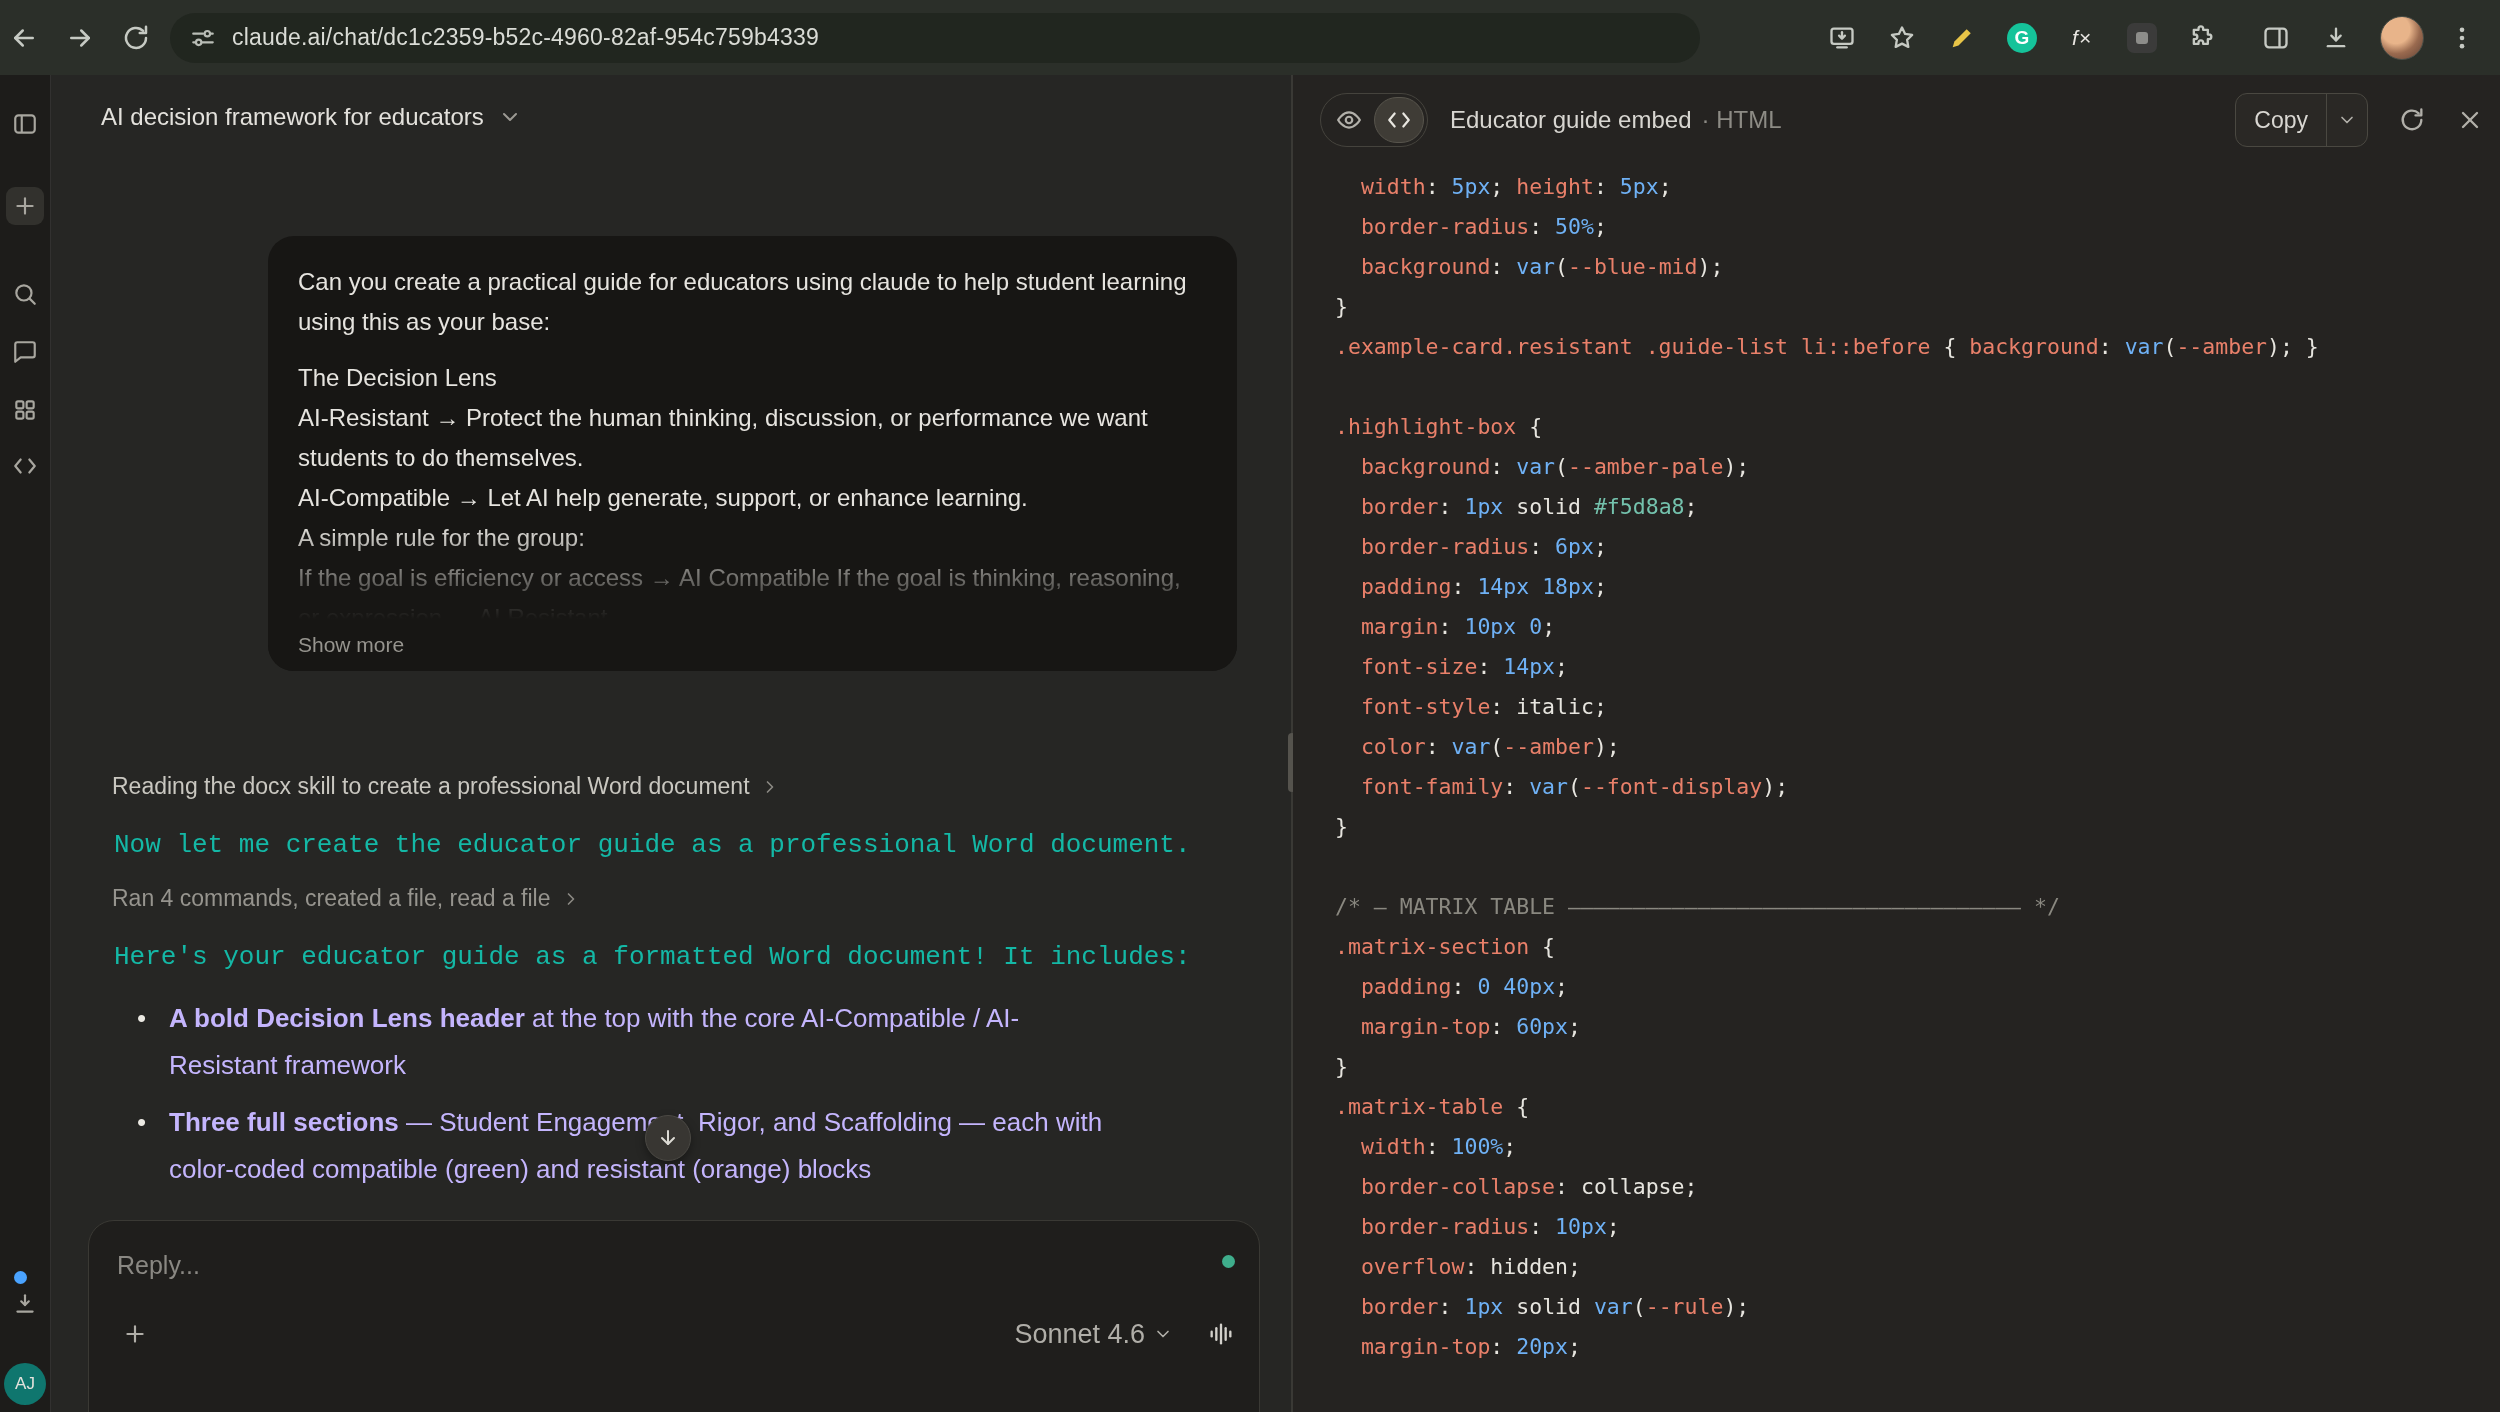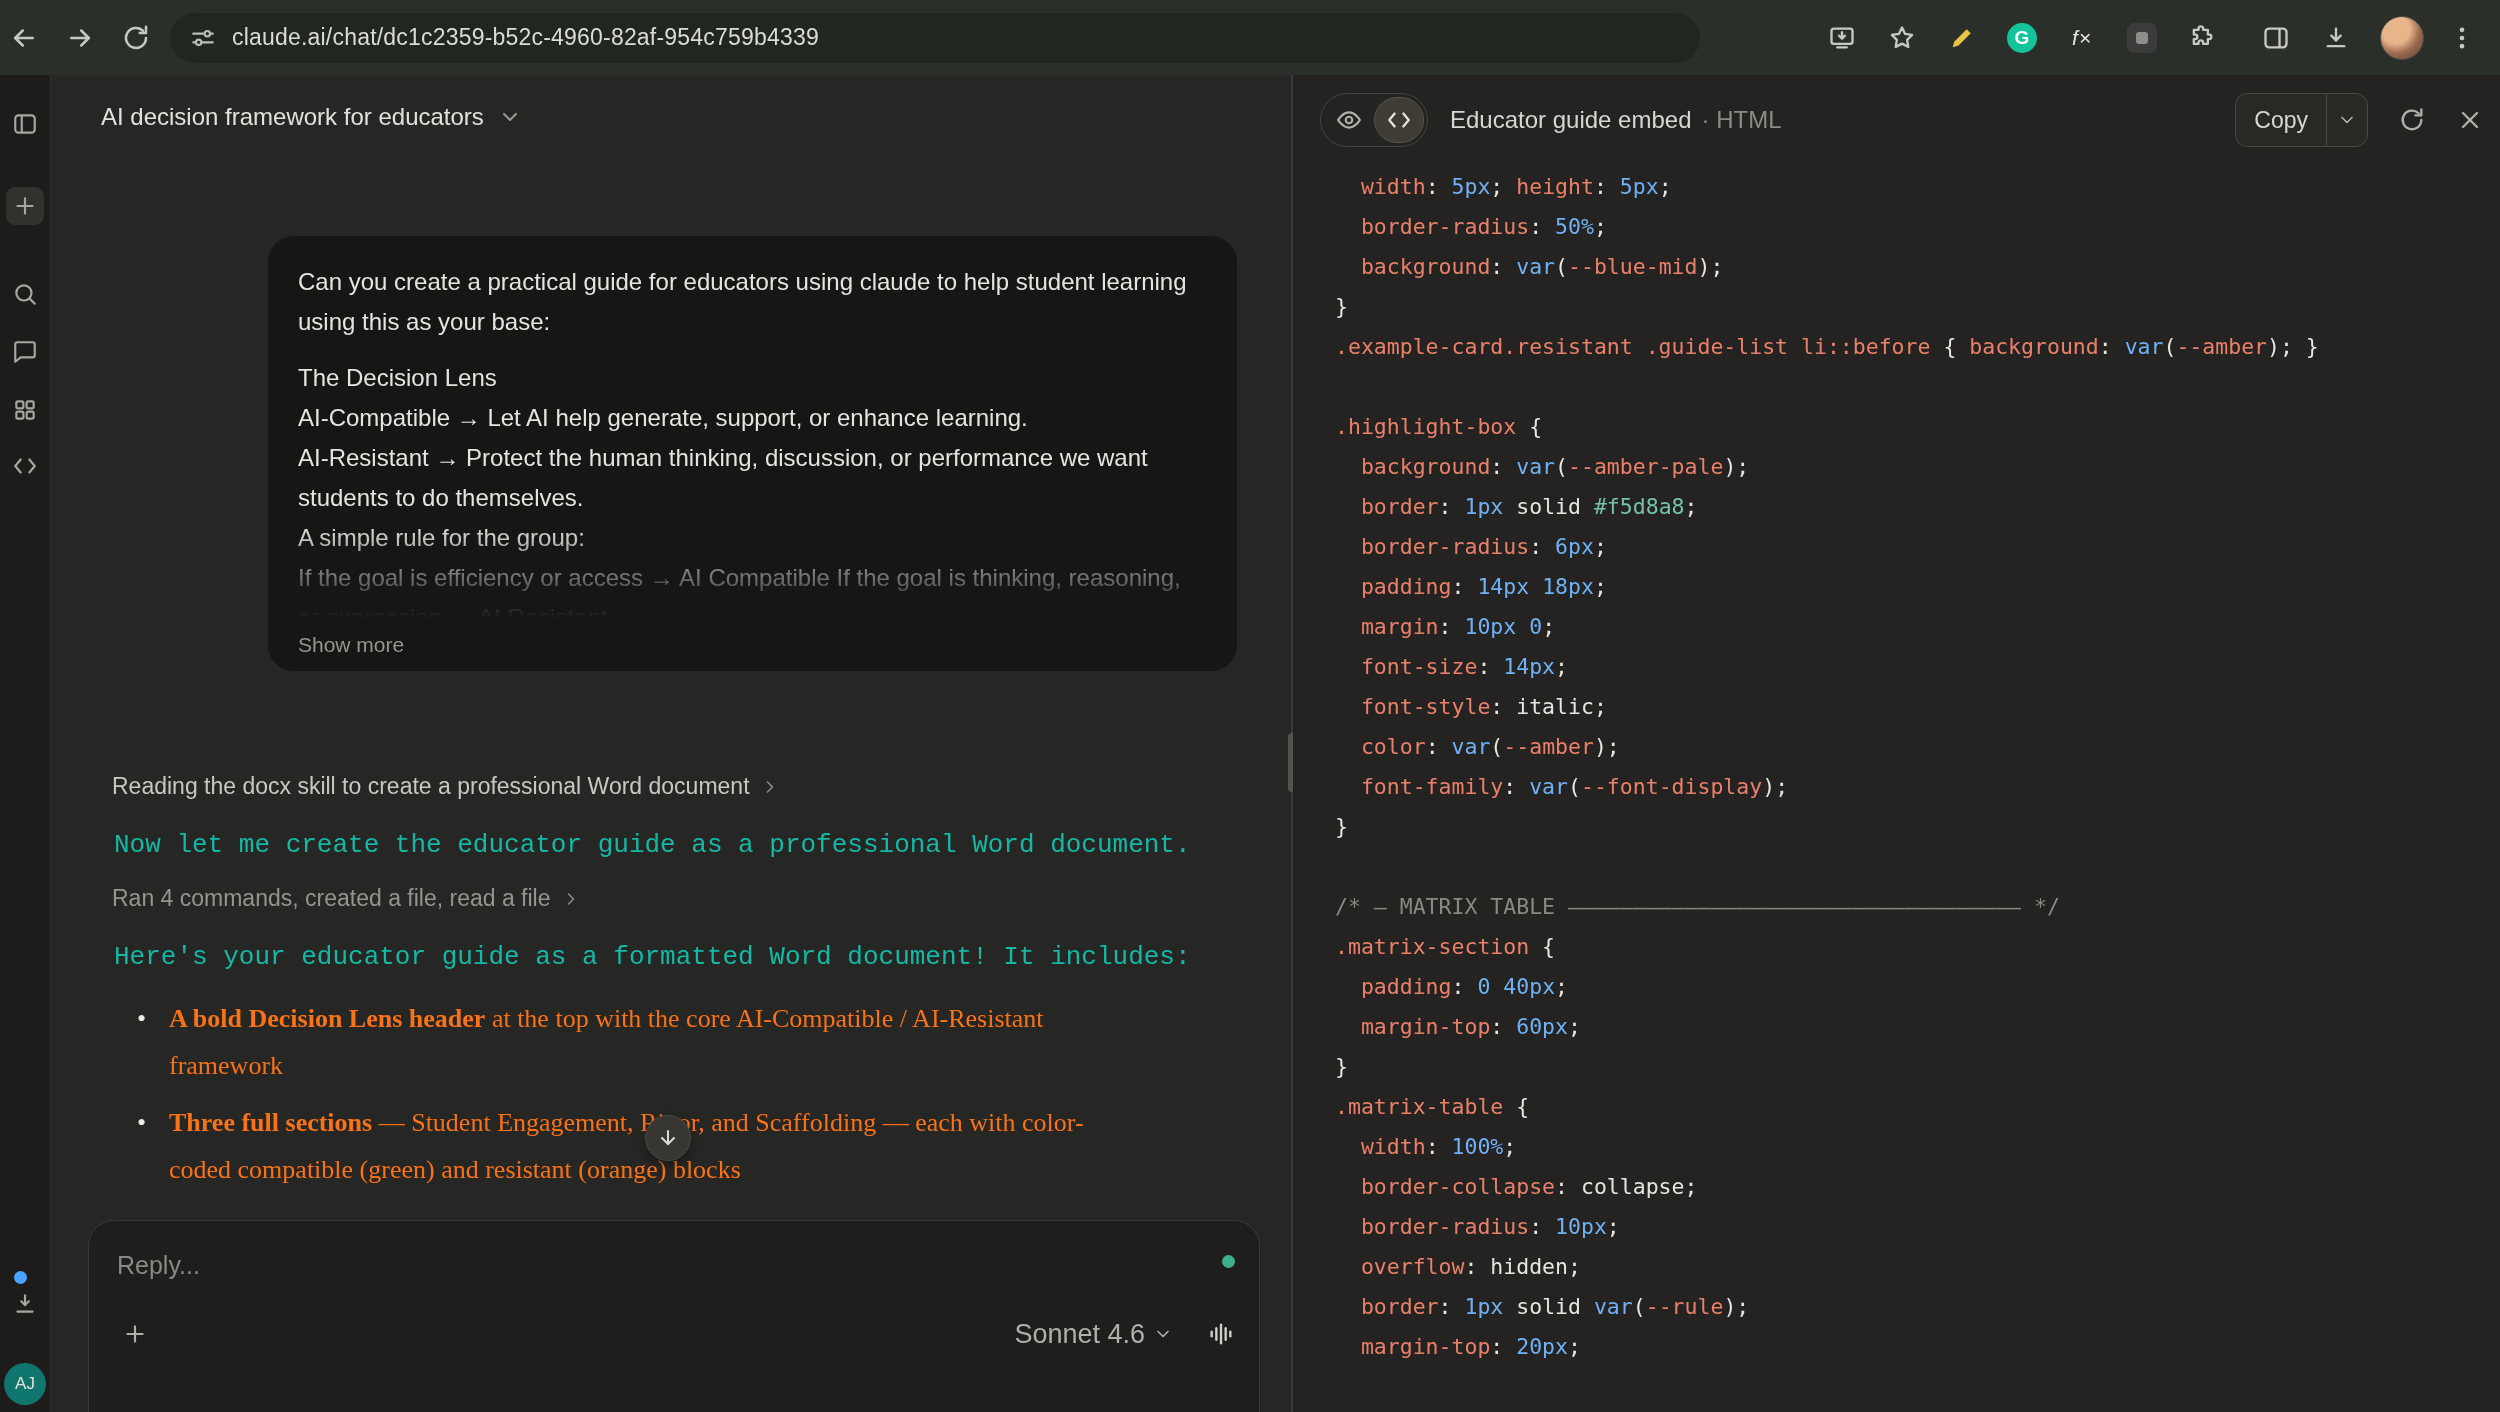--- a/index.html
+++ b/index.html
@@ -53,21 +53,21 @@
 
   .tool-row{position:absolute;left:61px;display:flex;align-items:center;gap:10px;font-size:23px;cursor:pointer}
   .tool-row.light{top:698px;color:#c9c7c0}
   .tool-row.dim{top:810px;color:#96948e}
   .tool-row svg{width:20px;height:20px;color:#8b8984}
 
   .prose{position:absolute;left:63px;width:1090px;font-family:Liberation Mono, monospace;font-size:26px;line-height:44px;color:#14b8a6}
   .prose.p1{top:748px}
   .prose.p2{top:860px}
 
-  .bullets{position:absolute;left:61px;top:920px;width:1010px;list-style:none;font-family:Liberation Serif, serif;font-size:26px;line-height:47px;color:#f97316}
+  .bullets{position:absolute;left:61px;top:920px;width:1010px;list-style:none;font-family:Liberation Sans, sans-serif;font-size:26px;line-height:47px;color:#c4b5fd}
   .bullets li{position:relative;padding-left:57px;margin-bottom:10px}
   .bullets li::before{content:"•";position:absolute;left:25px;top:0;color:#ebe9e3}
   .bullets strong{font-weight:bold}
 
   .scroll-down{position:absolute;left:594px;top:1040px;width:46px;height:46px;border-radius:50%;background:#383632;border:1px solid #4b4944;color:#dcdad4;display:flex;align-items:center;justify-content:center;cursor:pointer;box-shadow:0 4px 10px rgba(0,0,0,.35)}
   .scroll-down svg{width:24px;height:24px}
 
   .composer{position:absolute;left:37px;top:1145px;width:1172px;height:230px;background:#1f1e1c;border:1px solid #3a3934;border-radius:26px}
   .composer-input{position:absolute;left:28px;top:30px;right:60px;font-size:25px;color:#8a8883;cursor:text}
   .status-dot{position:absolute;right:24px;top:34px;width:13px;height:13px;border-radius:50%;background:var(--accent-green-dot)}
@@ -265,22 +265,22 @@
           </svg>
       </div>
 
       <div class="user-bubble">
         <div id="user-paragraphs">
             <div class="u-par">
               <p>Can you create a practical guide for educators using claude to help student learning using this as your base:</p>
             </div>
             <div class="u-par">
               <p>The Decision Lens</p>
+              <p>AI-Resistant → Protect the human thinking, discussion, or performance we want students to do themselves.</p>
               <p>AI-Compatible → Let AI help generate, support, or enhance learning.</p>
-              <p>AI-Resistant → Protect the human thinking, discussion, or performance we want students to do themselves.</p>
               <p>A simple rule for the group:</p>
               <p>If the goal is efficiency or access → AI Compatible If the goal is thinking, reasoning, or expression → AI Resistant</p>
             </div>
           </div>
         <div class="bubble-fade"></div>
         <div class="bubble-bottom"></div>
         <button class="show-more">Show more</button>
       </div>
 
       <div class="tool-row light">

